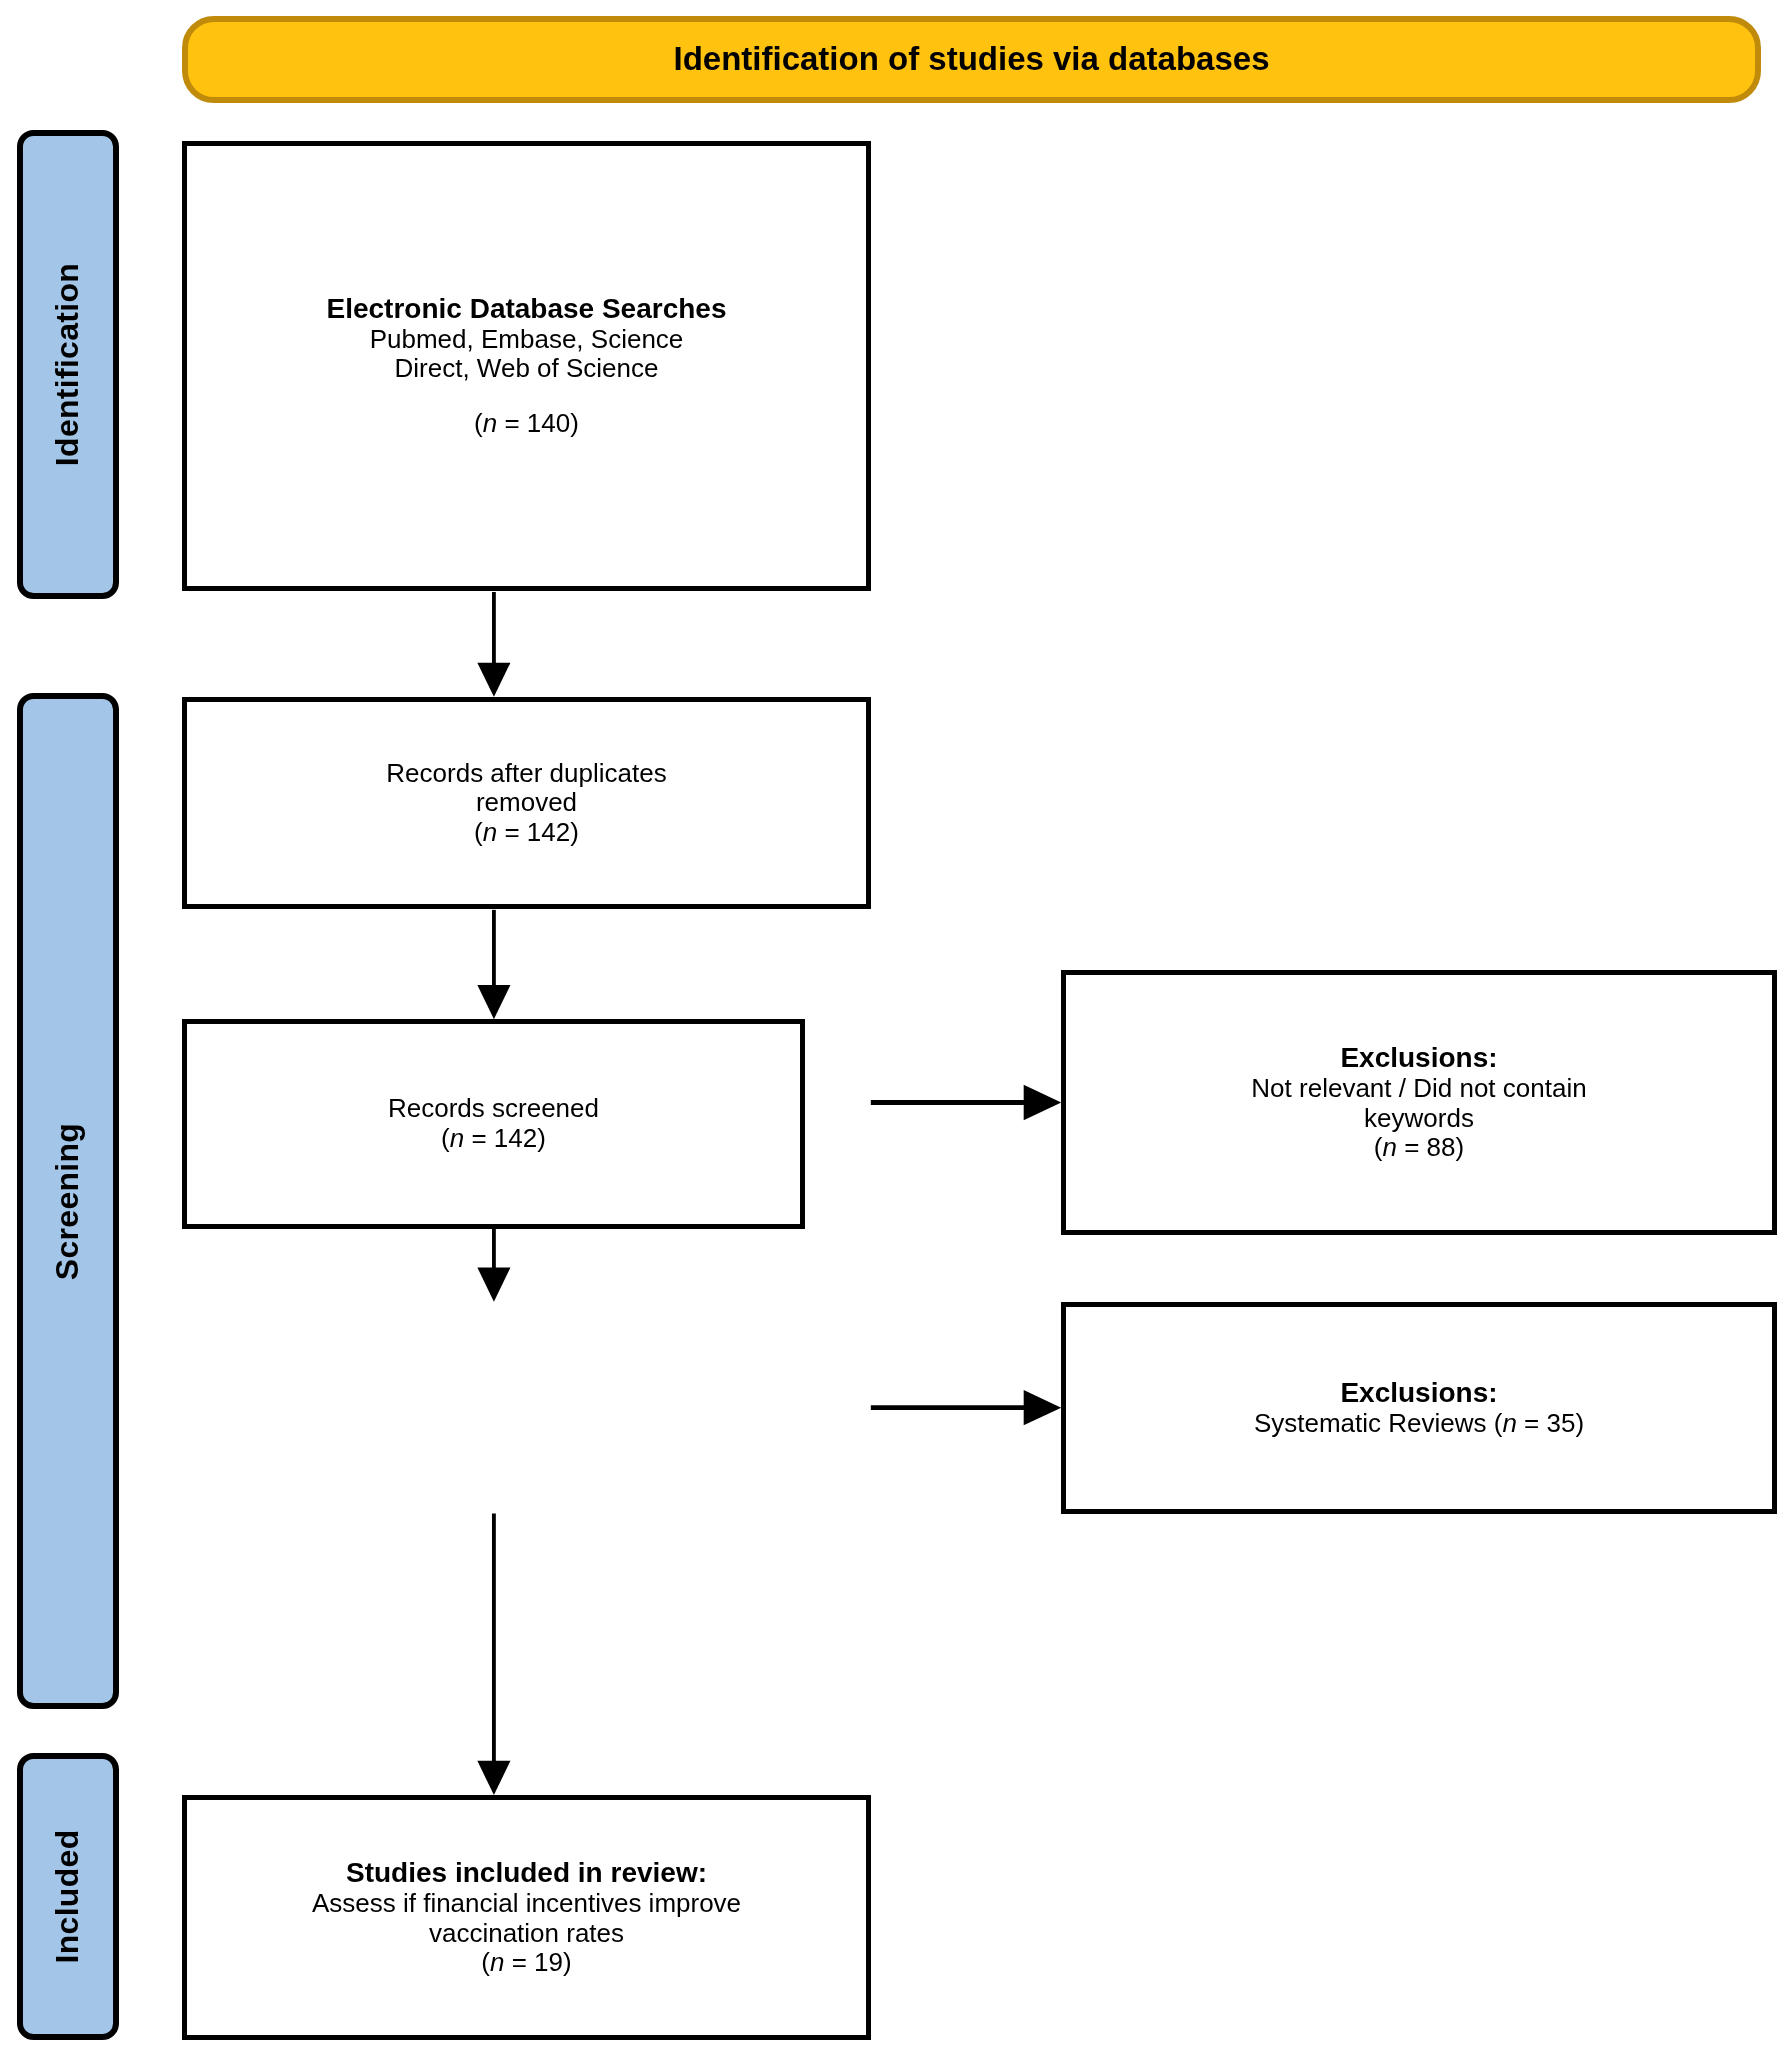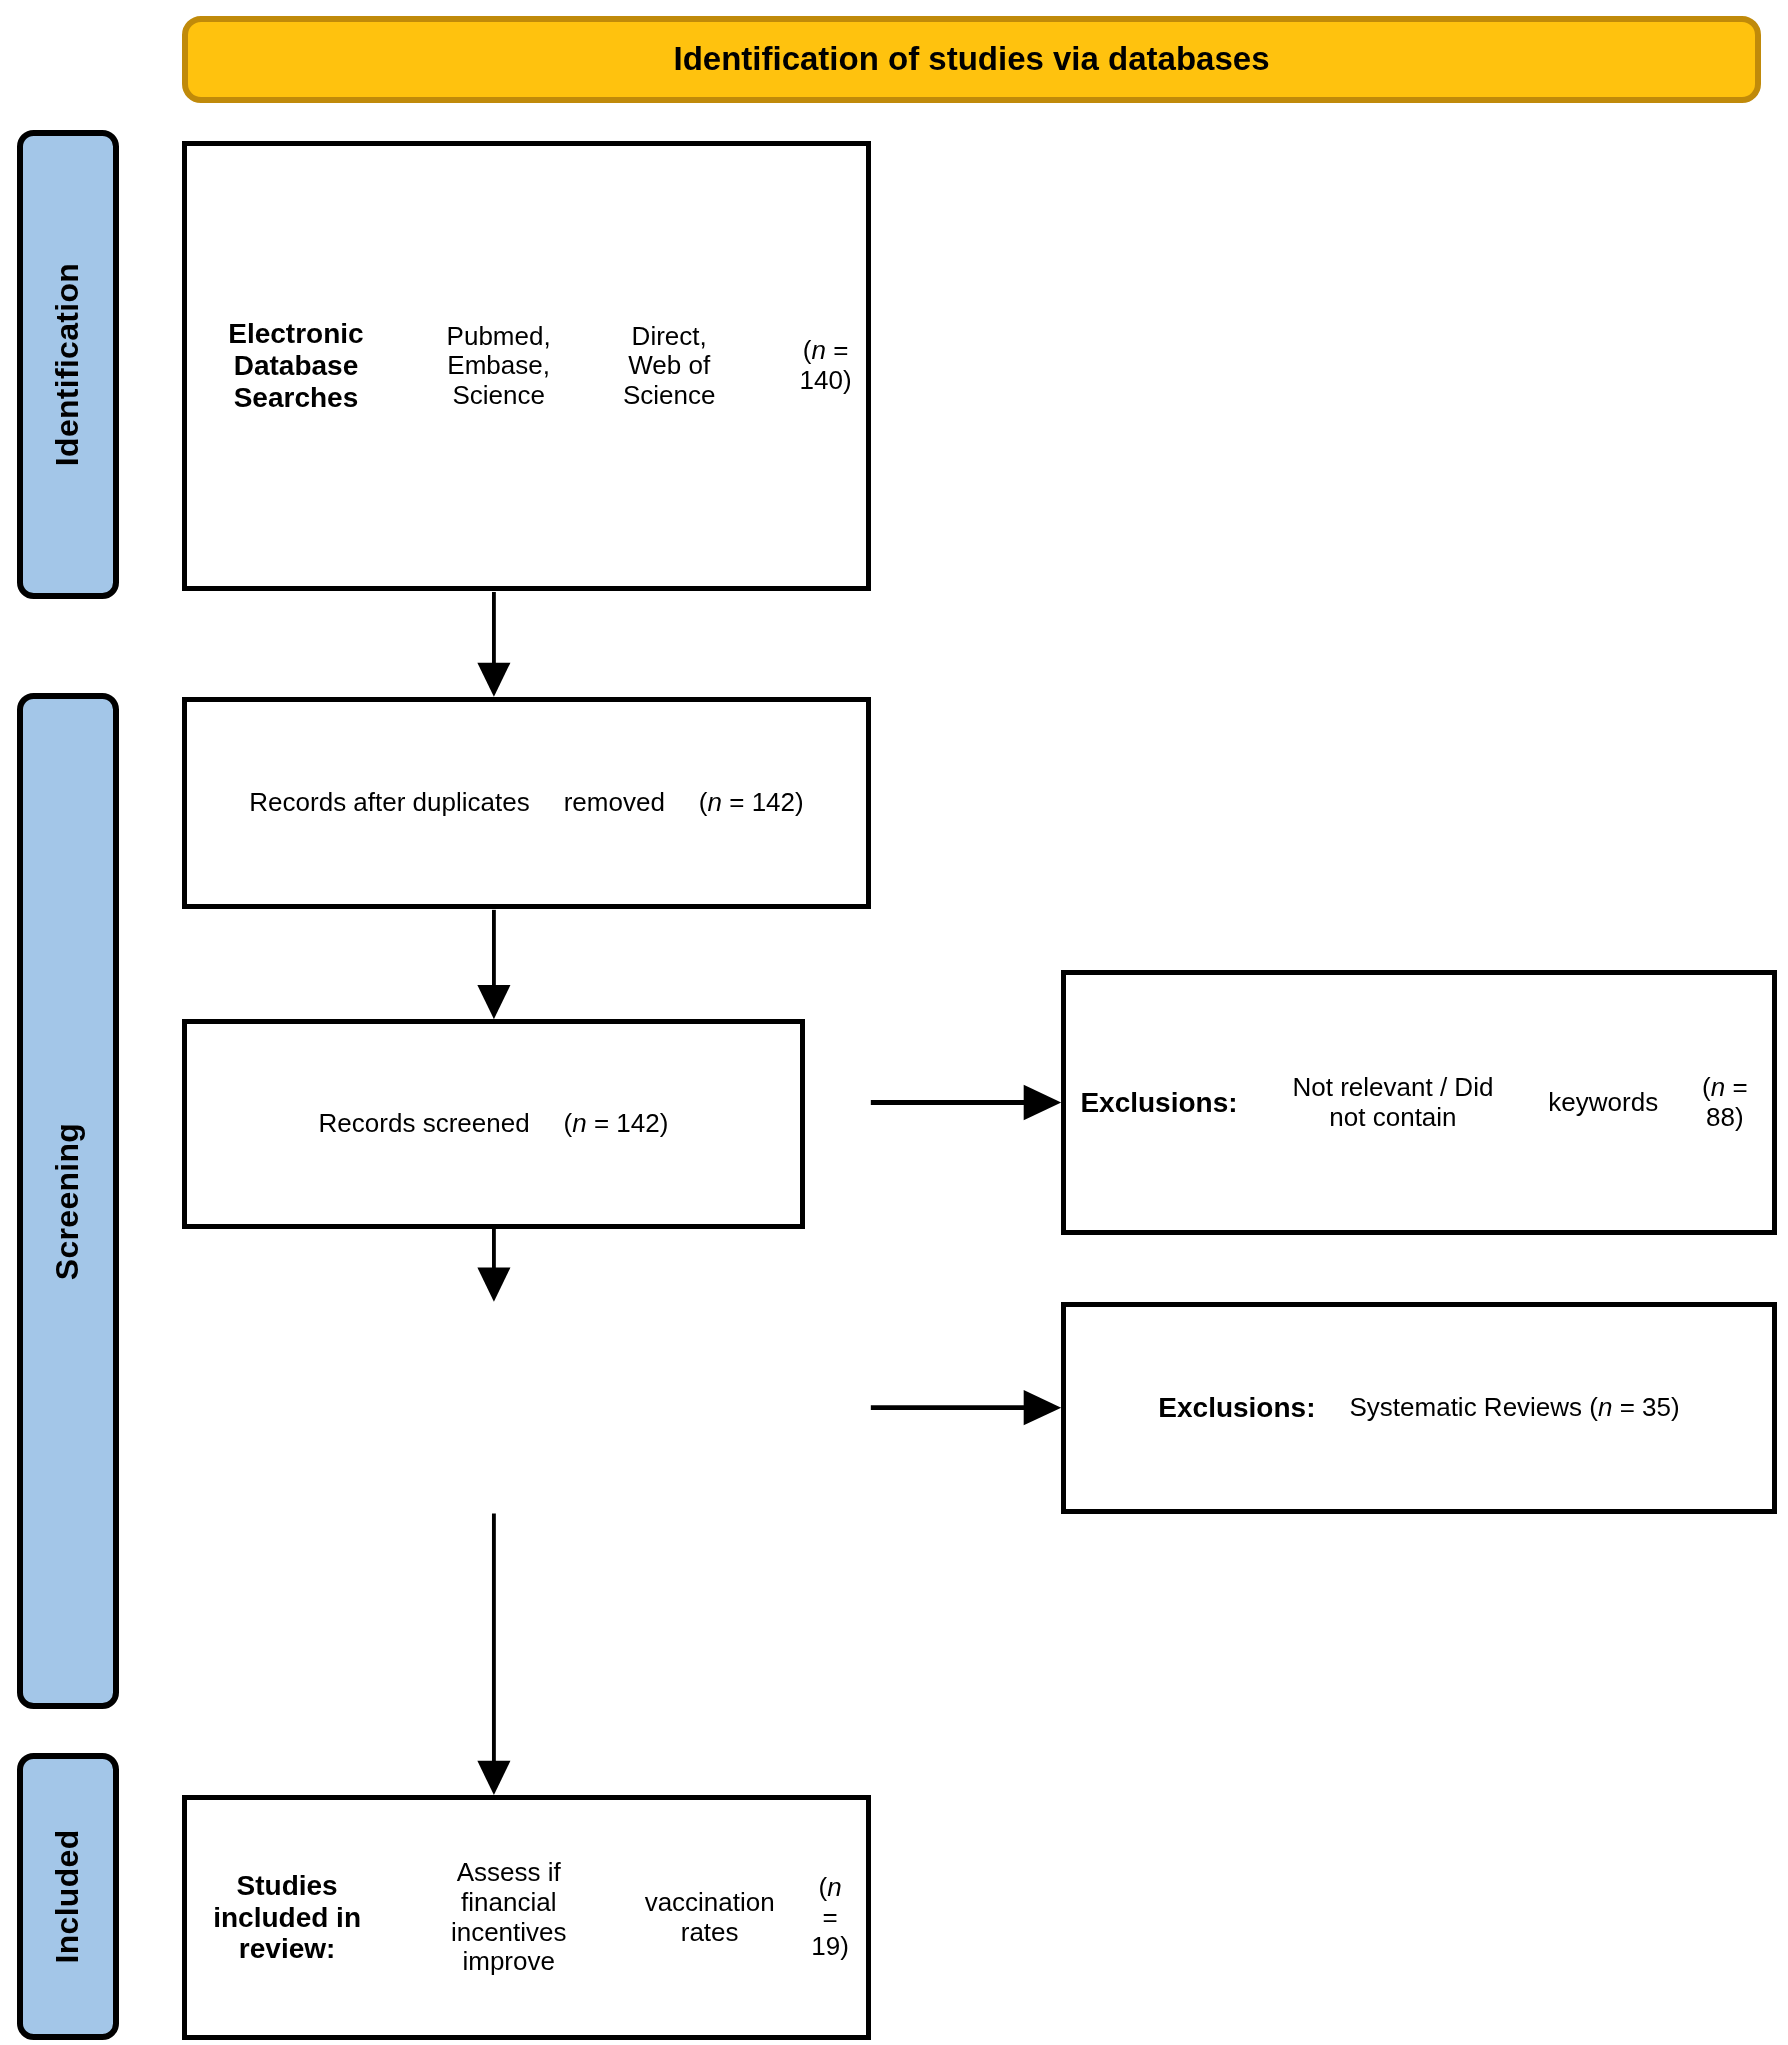--- a/index.html
+++ b/index.html
@@ -23,21 +23,21 @@
 
   
   .banner {
     position: absolute;
     left: 182px;
     top: 15.5px;
     width: 1579px;
     height: 87px;
     background: #FFC20E;
     border: 6px solid #C08A0A;
-    border-radius: 19px;
+    border-radius: 32px;
     box-sizing: border-box;
     display: flex;
     align-items: center;
     justify-content: center;
   }
   .banner-text {
     font-size: 33px;
     font-weight: bold;
     line-height: 1.1;
     text-align: center;
@@ -70,25 +70,25 @@
   #stage-screening      { top: 693px; height: 1016px; }
   #stage-included       { top: 1753px; height: 287px; }
 
   
   .box {
     position: absolute;
     background: #ffffff;
     border: 5.5px solid #000000;
     box-sizing: border-box;
     display: flex;
+    flex-direction: column;
     align-items: center;
     justify-content: center;
     text-align: center;
     padding: 4.4px 14.4px;
-    gap: 34px;
   }
   .box .line {
     font-size: 26px;
     line-height: 1.14;
     color: #000000;
   }
   .box .line.bold { font-weight: bold; font-size: 28px; }
   .box .gap { height: 25.4px; }
   .ital { font-style: italic; }
 

